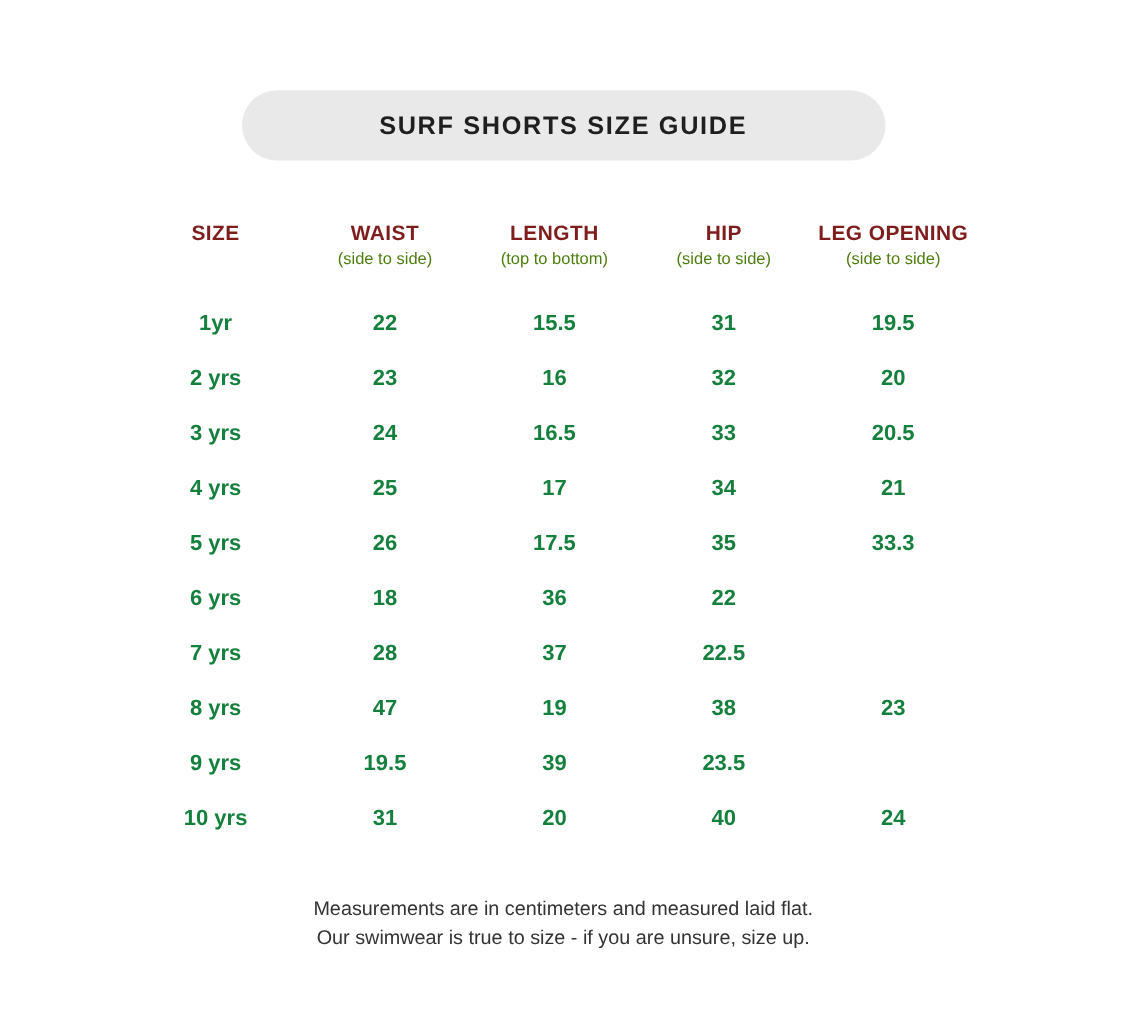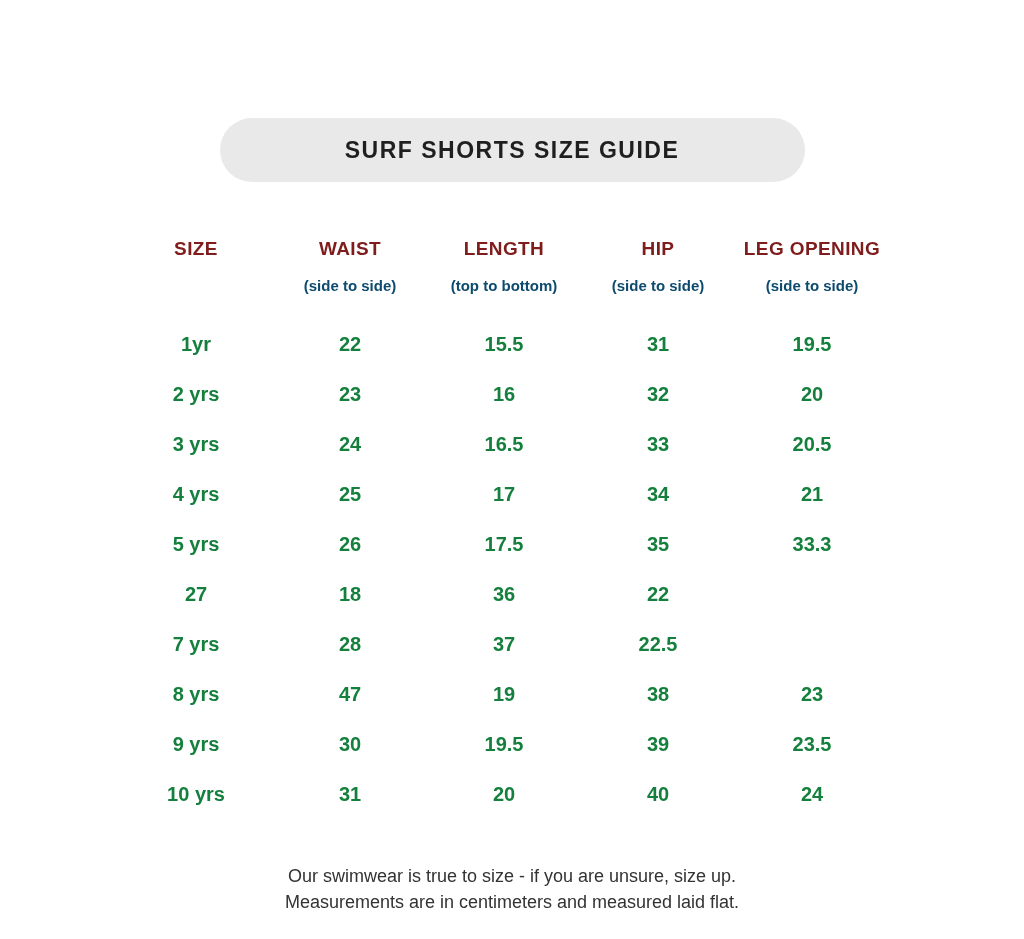--- a/index.html
+++ b/index.html
@@ -13,21 +13,21 @@
   }
   .page {
     width: 1024px;
     height: 939px;
     position: relative;
     background: #ffffff;
   }
   .title-pill {
     width: 585px;
     height: 64px;
-    margin: 118px auto 0 auto;
+    margin: 82px auto 0 auto;
     background: #e9e9e9;
     border-radius: 999px;
     display: flex;
     align-items: center;
     justify-content: center;
   }
   .title-pill h1 {
     font-size: 23px;
     font-weight: 700;
     letter-spacing: 1.5px;
@@ -45,24 +45,24 @@
   .col-header { text-align: center; }
   .col-label {
     font-size: 19px;
     font-weight: 700;
     line-height: 22px;
     letter-spacing: 0.4px;
     color: #7f1d1d;
   }
   .col-sublabel {
     font-size: 15px;
-    font-weight: 700;
+    font-weight: 400;
     line-height: 20px;
-    margin-top: 16px;
-    color: #0c4a6e;
+    margin-top: 2px;
+    color: #4d7c0f;
   }
   .table-body { margin-top: 23px; }
   .data-row {
     display: grid;
     grid-template-columns: repeat(5, 154px);
     height: 50px;
   }
   .cell {
     display: flex;
     align-items: center;
@@ -143,54 +143,53 @@
           <div class="cell">21</div>
         </div>
         <div class="data-row">
           <div class="cell">5 yrs</div>
           <div class="cell">26</div>
           <div class="cell">17.5</div>
           <div class="cell">35</div>
           <div class="cell">33.3</div>
         </div>
         <div class="data-row">
-          <div class="cell">27</div>
+          <div class="cell">6 yrs</div>
           <div class="cell">18</div>
           <div class="cell">36</div>
           <div class="cell">22</div>
         </div>
         <div class="data-row">
           <div class="cell">7 yrs</div>
           <div class="cell">28</div>
           <div class="cell">37</div>
           <div class="cell">22.5</div>
         </div>
         <div class="data-row">
           <div class="cell">8 yrs</div>
           <div class="cell">47</div>
           <div class="cell">19</div>
           <div class="cell">38</div>
           <div class="cell">23</div>
         </div>
         <div class="data-row">
           <div class="cell">9 yrs</div>
-          <div class="cell">30</div>
           <div class="cell">19.5</div>
           <div class="cell">39</div>
           <div class="cell">23.5</div>
         </div>
         <div class="data-row">
           <div class="cell">10 yrs</div>
           <div class="cell">31</div>
           <div class="cell">20</div>
           <div class="cell">40</div>
           <div class="cell">24</div>
         </div>
       </div>
 
   </div>
 
   <div class="footer-note">
+    <p>Measurements are in centimeters and measured laid flat.</p>
     <p>Our swimwear is true to size - if you are unsure, size up.</p>
-    <p>Measurements are in centimeters and measured laid flat.</p>
   </div>
 
 </div>
 
 </body></html>

